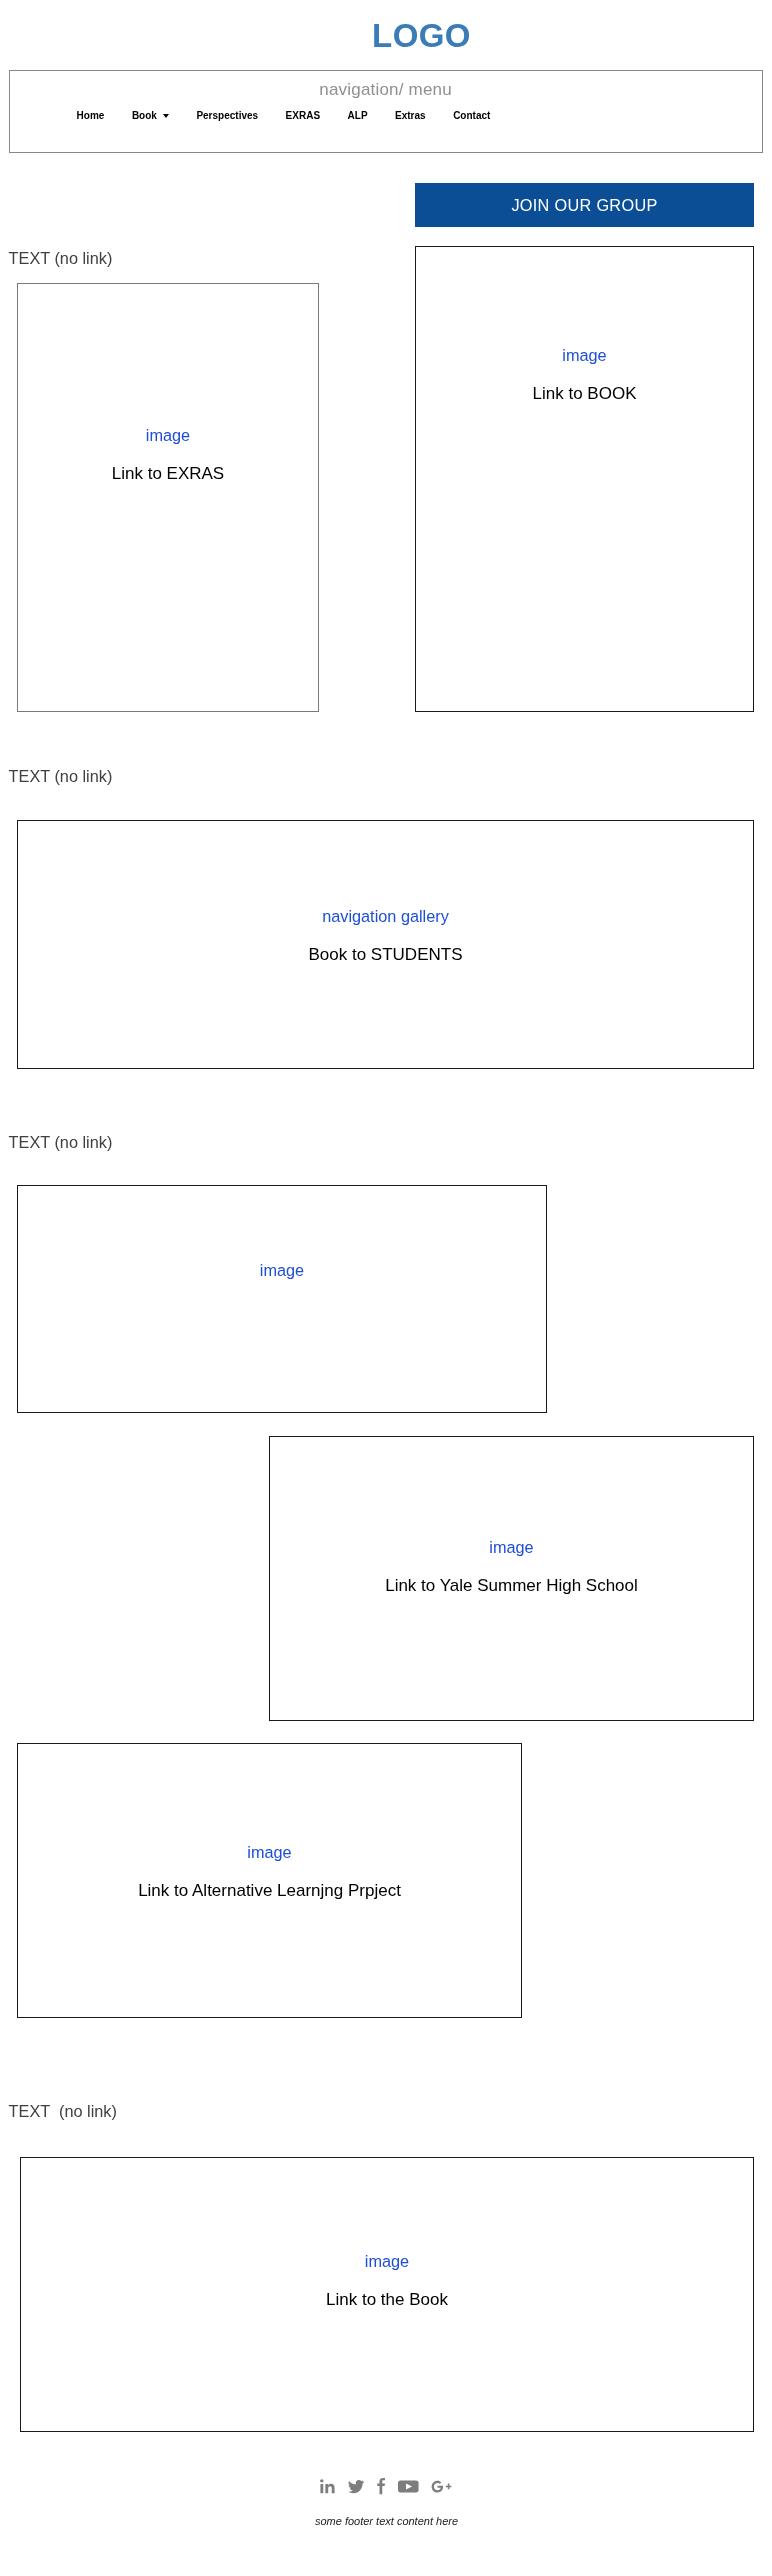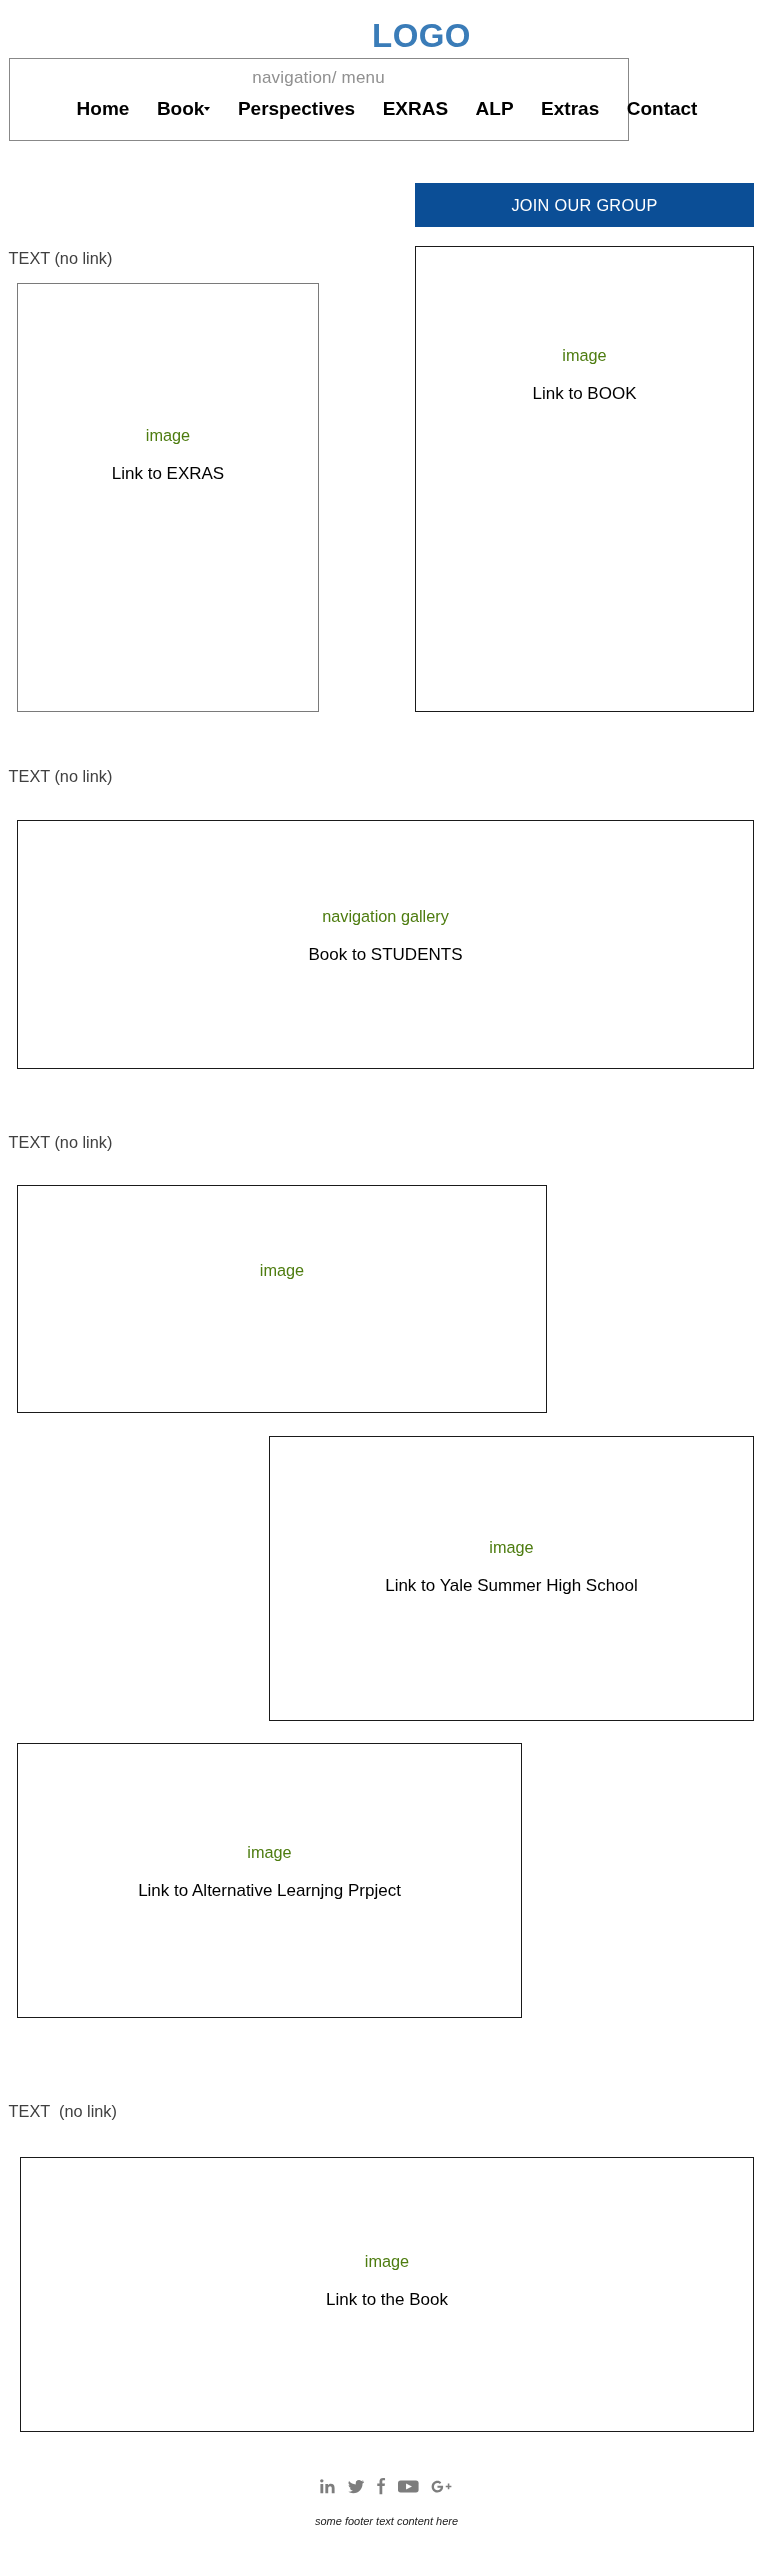--- a/index.html
+++ b/index.html
@@ -27,22 +27,22 @@
     font-weight: bold;
     letter-spacing: 0.4px;
     color: #3a7cb8;
     line-height: 1;
     margin-left: 35px;
   }
 
   .navbar {
     position: absolute;
     left: 8.6px;
-    top: 58px;
-    width: 620px;
+    top: 70px;
+    width: 754px;
     height: 83px;
     border: 0.9px solid #888888;
     box-sizing: border-box;
     background: #ffffff;
   }
   .nav-caption {
     position: absolute;
     left: 0;
     top: 8.6px;
     width: 100%;
@@ -53,29 +53,30 @@
   }
   .nav-items {
     position: absolute;
     left: 67px;
     top: 39px;
     display: flex;
     align-items: center;
     gap: 27.5px;
   }
   .nav-item {
-    font-size: 19px;
+    font-size: 10px;
     font-weight: bold;
     color: #000000;
     white-space: nowrap;
     cursor: pointer;
   }
   .nav-item.with-caret {
     display: inline-flex;
     align-items: center;
+    gap: 6px;
   }
   .caret {
     display: inline-block;
     width: 0;
     height: 0;
     border-left: 3.4px solid transparent;
     border-right: 3.4px solid transparent;
     border-top: 4.3px solid #000000;
   }
 
@@ -117,21 +118,21 @@
     border-color: #7a7a7a;
   }
   .box-inner {
     position: absolute;
     left: 0;
     width: 100%;
     text-align: center;
   }
   .box-kind {
     font-size: 16.3px;
-    color: #4d7c0f;
+    color: #1d4ed8;
     margin-bottom: 19px;
   }
   .box-link {
     font-size: 17px;
     color: #000000;
   }
 
   
   .footer {
     position: absolute;

